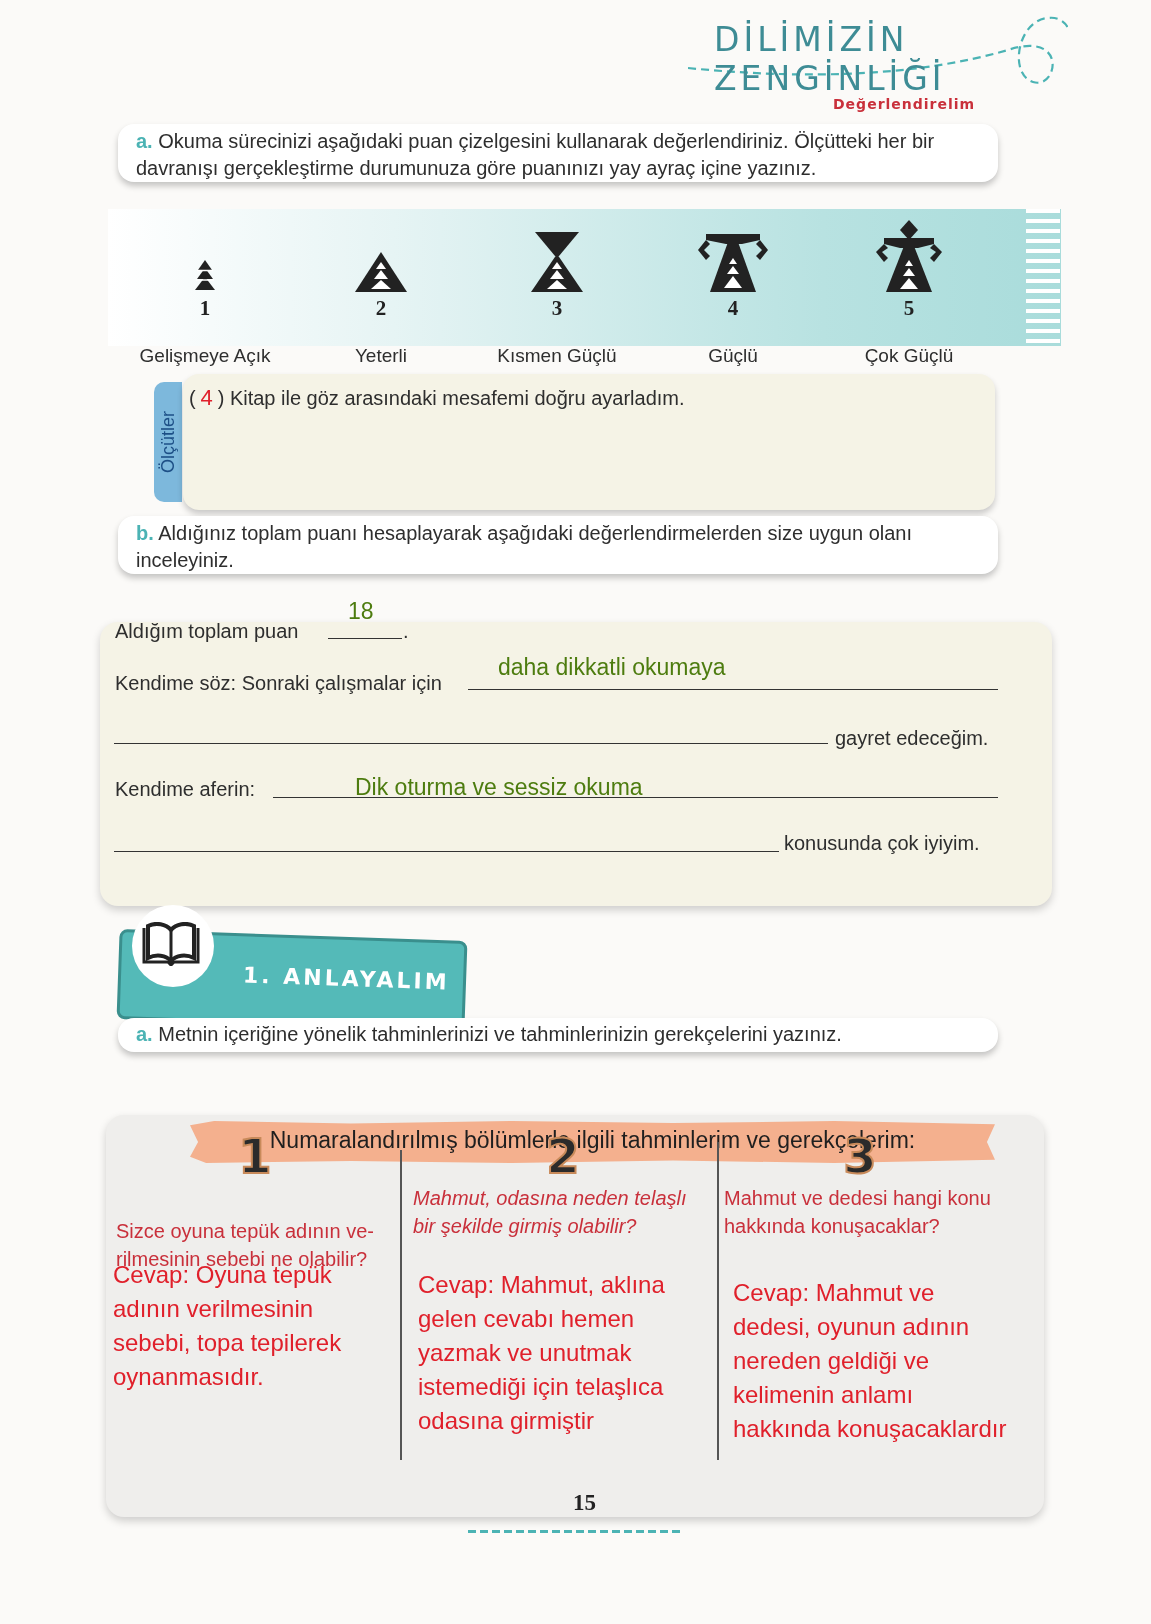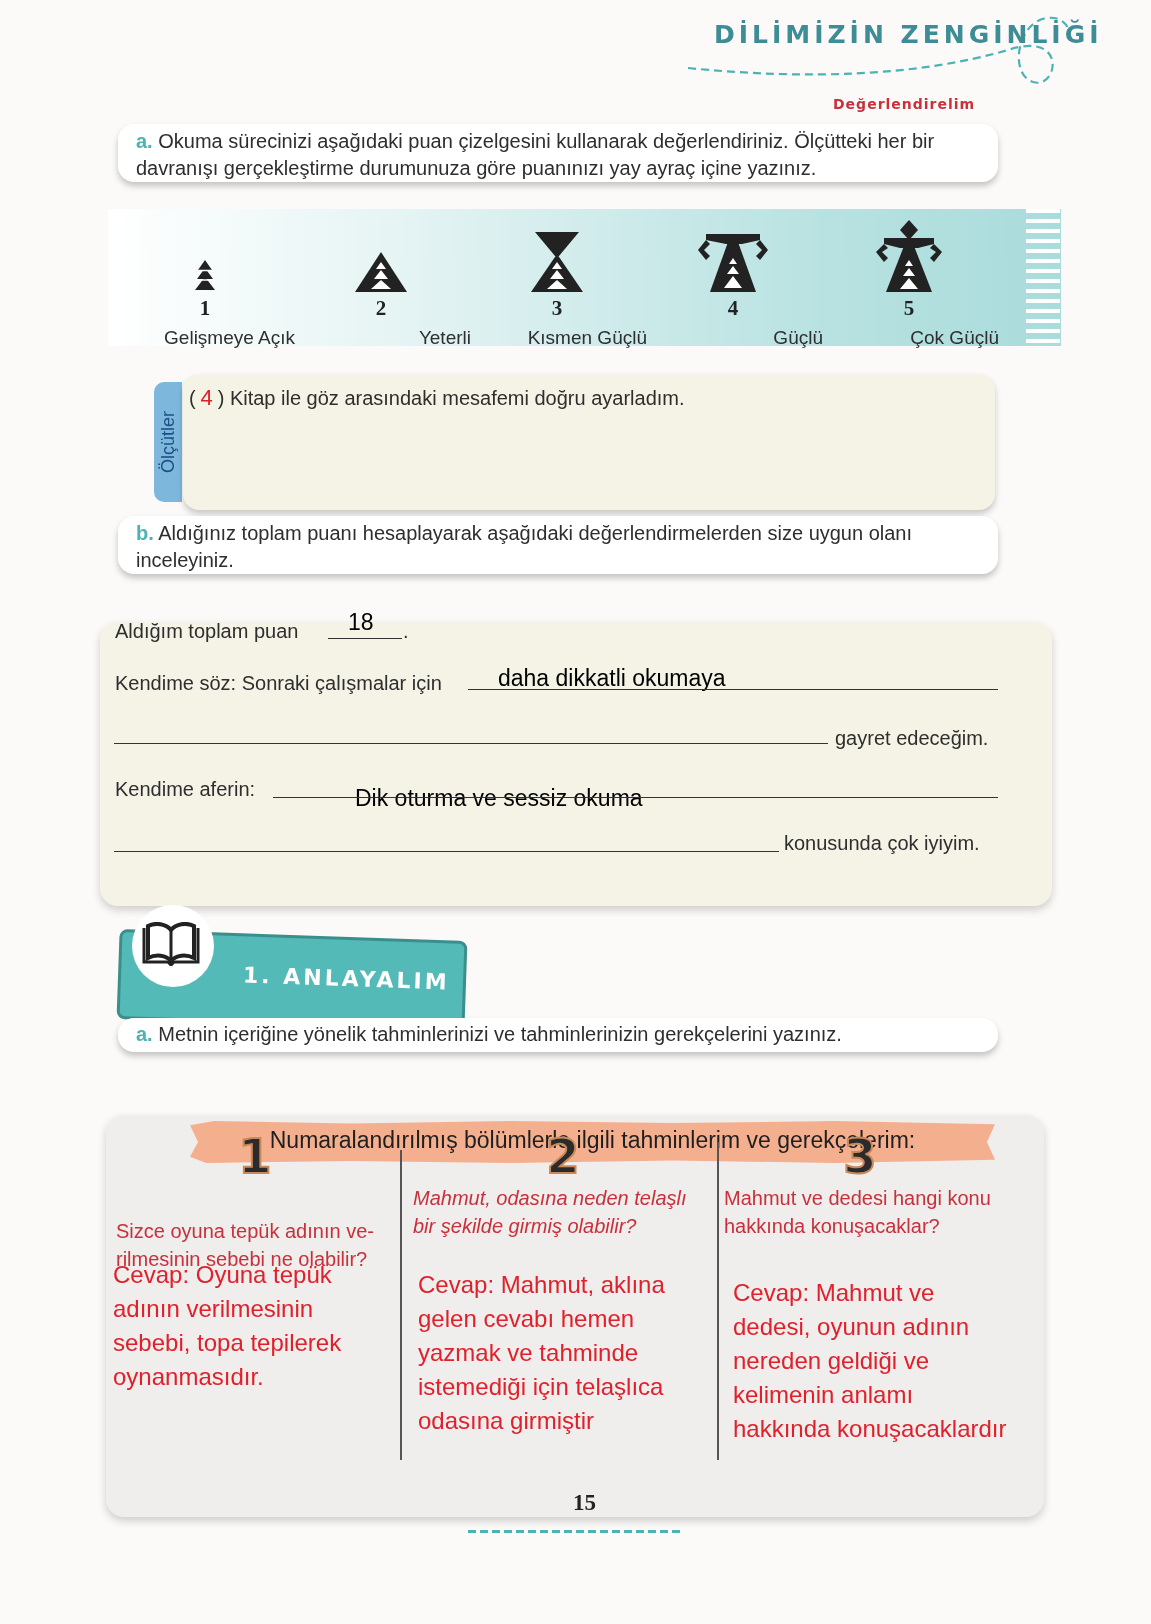--- a/index.html
+++ b/index.html
@@ -10,21 +10,21 @@
     color: #2a2a2a;
     position: relative;
     overflow: hidden;
   }
   .abs { position: absolute; }
 
   
   .book-title {
     left: 714px; top: 20px;
     font-family: "DejaVu Sans", sans-serif;
-    font-weight: bold; font-size: 25px; letter-spacing: 4px;
+    font-weight: normal; font-size: 33px; letter-spacing: 4px;
     color: #3e8c95;
   }
   .swirl { left: 688px; top: 10px; }
   .section-tag {
     left: 833px; top: 96px;
     font-family: "DejaVu Sans", sans-serif;
     font-weight: bold; font-size: 14px; letter-spacing: 1px;
     color: #c9303b;
   }
 
@@ -49,21 +49,21 @@
     background: repeating-linear-gradient(180deg, #ffffff 0 4px, transparent 4px 10px);
   }
   .scale-item {
     top: 220px; width: 180px; text-align: center;
   }
   .scale-item .glyph { height: 72px; display: flex; align-items: flex-end; justify-content: center; }
   .scale-item .num {
     font-family: "Liberation Serif", serif; font-weight: bold; font-size: 21px;
     margin-top: 4px; color: #222;
   }
-  .scale-item .lbl { font-size: 19px; margin-top: 6px; color: #2e2e2e; text-align: right; }
+  .scale-item .lbl { font-size: 19px; margin-top: 24px; color: #2e2e2e; }
 
   
   .criteria {
     left: 183px; top: 374px; width: 812px; height: 136px;
     background: #f5f3e6; border-radius: 16px;
     box-shadow: 0 4px 6px rgba(0,0,0,0.2);
     padding: 10px 0 0 6px;
   }
   .criteria-tab {
     left: 154px; top: 382px; width: 28px; height: 120px;
@@ -78,21 +78,21 @@
   .crit-row .score { color: #e0202b; font-size: 22px; display: inline-block; width: 22px; text-align: center; }
 
   
   .eval {
     left: 100px; top: 622px; width: 952px; height: 284px;
     background: #f5f3e6; border-radius: 18px;
     box-shadow: 0 4px 8px rgba(0,0,0,0.18);
   }
   .eval-txt { font-size: 20px; color: #2e2e2e; white-space: nowrap; }
   .line { border-bottom: 1.5px solid #333; height: 0; }
-  .hand { color: #000000; font-size: 23px; white-space: nowrap; margin-top: 11px; }
+  .hand { color: #4d7c0f; font-size: 23px; white-space: nowrap; }
 
   
   .badge {
     left: 118px; top: 935px; width: 348px; height: 90px;
     background: #54bab8; border: 3px solid #3a8f8d;
     border-radius: 8px;
     transform: rotate(2deg);
   }
   .badge-circle {
     left: 140px; top: 930px; width: 80px; height: 80px;
@@ -281,17 +281,17 @@
 
 <div class="abs big-num" style="left:225px; top:1128px;">1</div>
 <div class="abs big-num" style="left:533px; top:1128px;">2</div>
 <div class="abs big-num" style="left:830px; top:1128px;">3</div>
 
 <div class="abs question" style="left:116px; top:1217px; width:280px;">Sizce oyuna tepük adının ve-rilmesinin sebebi ne olabilir?</div>
 <div class="abs question" style="left:413px; top:1184px; width:300px;font-style:italic;">Mahmut, odasına neden telaşlı bir şekilde girmiş olabilir?</div>
 <div class="abs question" style="left:724px; top:1184px; width:290px;">Mahmut ve dedesi hangi konu hakkında konuşacaklar?</div>
 
 <div class="abs answer" style="left:113px; top:1258px; width:260px;">Cevap: Oyuna tepük adının verilmesinin sebebi, topa tepilerek oynanmasıdır.</div>
-<div class="abs answer" style="left:418px; top:1268px; width:300px;">Cevap: Mahmut, aklına gelen cevabı hemen yazmak ve tahminde istemediği için telaşlıca odasına girmiştir</div>
+<div class="abs answer" style="left:418px; top:1268px; width:300px;">Cevap: Mahmut, aklına gelen cevabı hemen yazmak ve unutmak istemediği için telaşlıca odasına girmiştir</div>
 <div class="abs answer" style="left:733px; top:1276px; width:280px;">Cevap: Mahmut ve dedesi, oyunun adının nereden geldiği ve kelimenin anlamı hakkında konuşacaklardır</div>
 
 <div class="abs page-num" style="top:1490px;">15</div>
 <div class="abs page-dash" style="top:1530px;"></div>
 
 </body></html>

